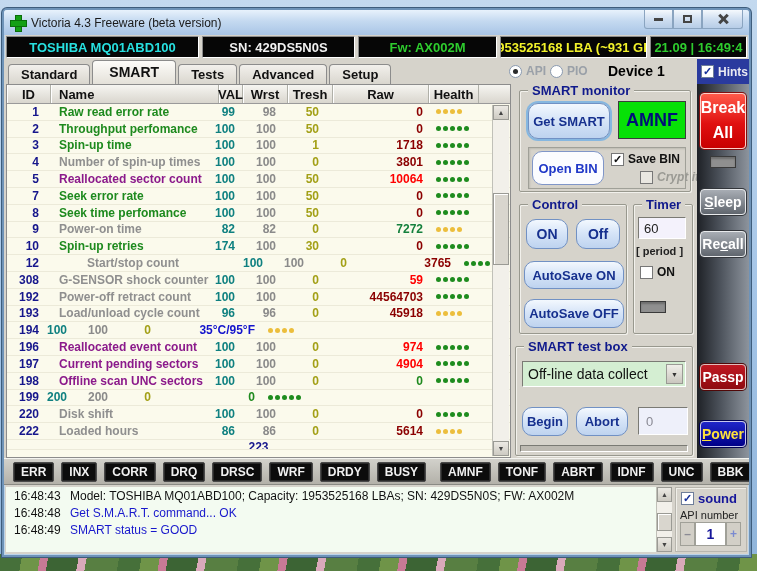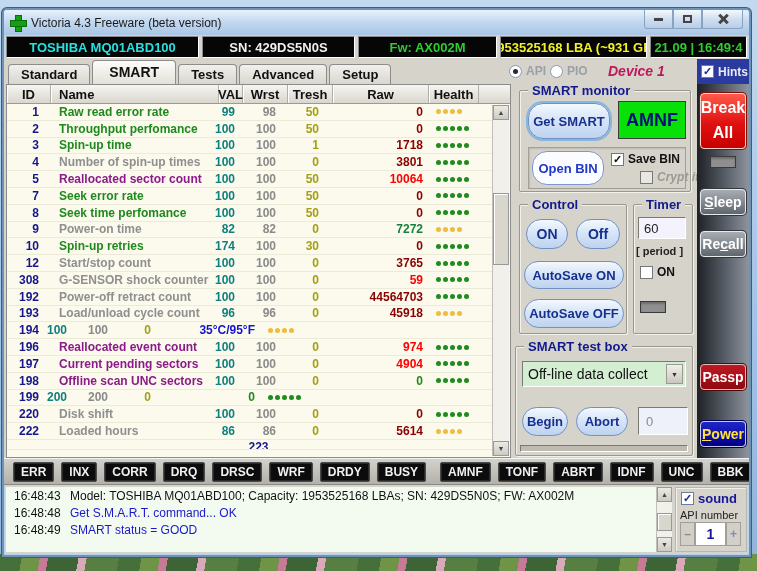--- a/index.html
+++ b/index.html
@@ -38,21 +38,21 @@
   .tabstrip{height:25px;flex:none;position:relative;background:#d6d3cb;}
   .tabs{position:absolute;left:4px;bottom:0;display:flex;align-items:flex-end;}
   .tab{font-weight:bold;font-size:13px;height:20px;padding:2px 12px;background:linear-gradient(#f2f0ec,#d9d6ce);
     border:1px solid #8c8c8c;border-bottom:none;border-radius:4px 4px 0 0;margin-right:2px;color:#111;}
   .tab.active{font-size:14px;height:24px;padding:3px 16px;background:linear-gradient(#fdfcf9,#e4e1d9);position:relative;z-index:2;}
   .radiogrp{position:absolute;left:505px;top:5px;display:flex;align-items:center;gap:4px;
     color:#9aa0a8;font-weight:bold;font-size:12px;}
   .radio{width:13px;height:13px;border-radius:50%;background:#fff;border:1px solid #8a9ab0;
     display:inline-flex;align-items:center;justify-content:center;}
   .radio .dot{width:5px;height:5px;border-radius:50%;background:#2a2a2a;}
-  .devlbl{position:absolute;left:604px;top:4px;color:#be185d;font-weight:bold;font-size:14px;font-style:italic;}
+  .devlbl{position:absolute;left:604px;top:4px;color:#000000;font-weight:bold;font-size:14px;}
   .hints{position:absolute;right:0;top:0;bottom:0;width:52px;background:#2a3a9e;
     display:flex;align-items:center;gap:4px;padding-left:4px;color:#e9e9f2;font-weight:bold;font-size:12px;}
   .cb{width:13px;height:13px;background:#fff;border:1px solid #6e7e9a;flex:none;
     display:inline-flex;align-items:center;justify-content:center;font-size:11px;font-weight:bold;color:#16309a;}
   .cb.dark{color:#111;border-color:#777;}
   .cb.dis{background:#e9e7e1;}
   
   .main{height:374px;flex:none;position:relative;background:#d6d3cb;}
   .table{position:absolute;left:2px;top:0;width:505px;height:374px;background:#fbfaec;
     border:1px solid #8c8c8c;display:flex;flex-direction:column;overflow:hidden;}
@@ -78,21 +78,21 @@
     border:1px solid #9a9a94;display:flex;align-items:center;justify-content:center;font-size:7px;color:#444;}
   .sarrow.up{top:0;}.sarrow.dn{bottom:0;}
   .sthumb{position:absolute;left:0;right:0;background:#d9d6ce;border:1px solid #9a9a94;box-shadow:inset 1px 1px 0 #fff;}
   #tbl-thumb{top:88px;height:72px;}
   
   .panel{position:absolute;left:509px;top:0;width:184px;height:374px;}
   .group{position:absolute;border:1px solid #98988e;box-shadow:inset 1px 1px 0 #f2f1ec,1px 1px 0 #f2f1ec;border-radius:2px;}
   .legend{position:absolute;top:-8px;left:8px;background:#d6d3cb;padding:0 4px;color:#101a8c;font-weight:bold;font-size:13px;white-space:nowrap;}
   #grp-monitor{left:6px;top:6px;width:172px;height:102px;}
   .xpbtn{position:absolute;background:linear-gradient(#f3f8fe,#d7e5f8 45%,#bed3ef);border:1px solid #7191c4;
-    border-radius:15px;color:#16308e;font-weight:bold;display:flex;align-items:center;justify-content:center;cursor:default;}
+    border-radius:10px;color:#16308e;font-weight:bold;display:flex;align-items:center;justify-content:center;cursor:default;}
   #btn-getsmart{left:8px;top:12px;width:82px;height:36px;font-size:13px;box-shadow:0 0 0 2px #86b7e0;}
   #lbl-good{position:absolute;left:98px;top:10px;width:68px;height:38px;background:#07e107;color:#001078;
     font-size:18px;font-weight:bold;border:1px solid #3c3c3c;display:flex;align-items:center;justify-content:center;}
   #monitor-inner{position:absolute;left:8px;top:56px;width:158px;height:42px;border:1px solid #a0a098;box-shadow:inset 1px 1px 2px #bdbab2;}
   #btn-openbin{left:3px;top:3px;width:72px;height:34px;background:#fbfcff;font-size:13px;color:#2038c8;border:1px solid #8096c8;}
   .cbrow{position:absolute;display:flex;align-items:center;gap:4px;font-weight:bold;font-size:12px;color:#111;white-space:nowrap;}
   #cb-savebin{left:82px;top:4px;}
   #cb-crypt{left:84px;top:22px;color:#9a9a94;font-style:italic;margin-left:27px;}
   #grp-control{left:6px;top:120px;width:108px;height:130px;}
   #btn-on{left:6px;top:14px;width:42px;height:30px;font-size:14px;}
@@ -354,21 +354,21 @@
               <div class="cell c6">
                 <span class="dot" style="background: rgb(30, 140, 30);"></span>
                 <span class="dot" style="background: rgb(30, 140, 30);"></span>
                 <span class="dot" style="background: rgb(30, 140, 30);"></span>
                 <span class="dot" style="background: rgb(30, 140, 30);"></span>
                 <span class="dot" style="background: rgb(30, 140, 30);"></span>
               </div>
             </div>
             <div class="tr">
               <div class="cell c0">12</div>
-              <div class="cell c1" style="color: rgb(143, 143, 143);">Start/stop count</div>
+              <div class="cell c1" style="color: rgb(143, 143, 143); margin-left: 28px;">Start/stop count</div>
               <div class="cell c2">100</div>
               <div class="cell c3">100</div>
               <div class="cell c4">0</div>
               <div class="cell c5" style="color: rgb(139, 0, 0);">3765</div>
               <div class="cell c6">
                 <span class="dot" style="background: rgb(30, 140, 30);"></span>
                 <span class="dot" style="background: rgb(30, 140, 30);"></span>
                 <span class="dot" style="background: rgb(30, 140, 30);"></span>
                 <span class="dot" style="background: rgb(30, 140, 30);"></span>
                 <span class="dot" style="background: rgb(30, 140, 30);"></span>

